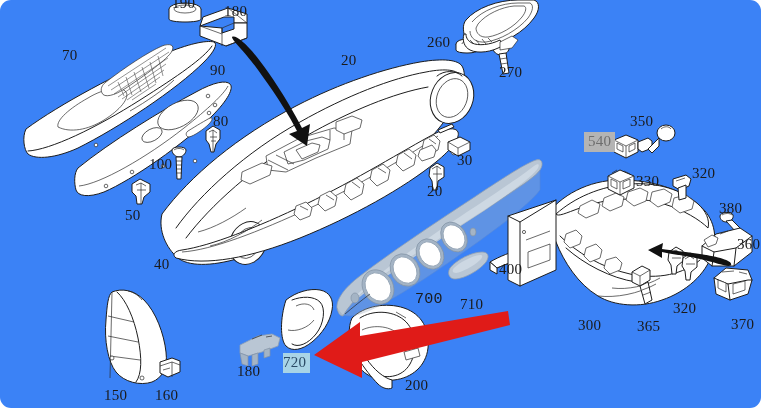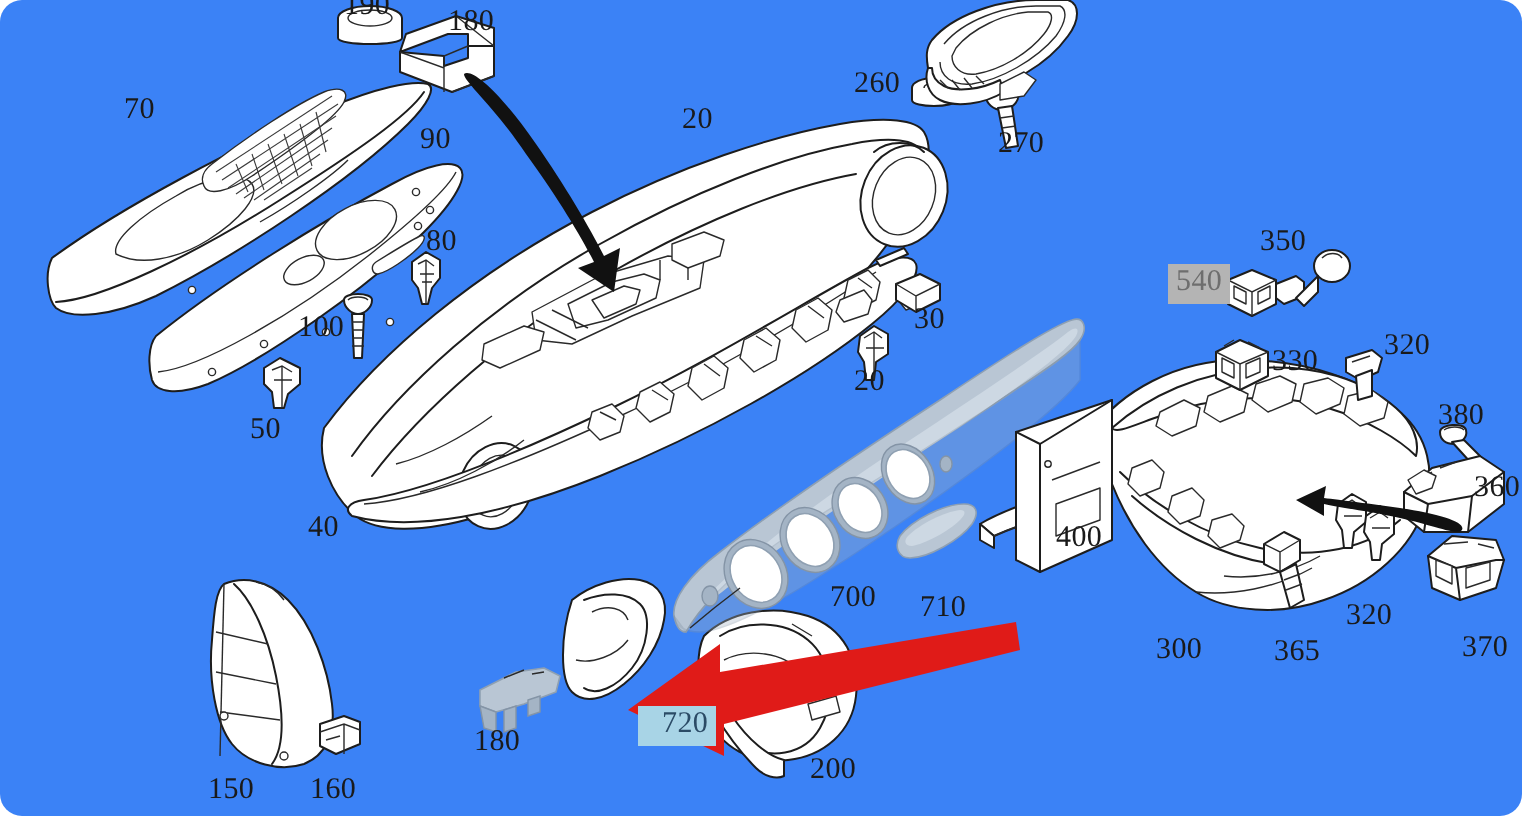--- a/index.html
+++ b/index.html
@@ -27,22 +27,21 @@
     font-family: "Liberation Serif", serif;
     font-size: 15px;
     color: #1a1a1a;
     white-space: nowrap;
     line-height: 1;
     letter-spacing: 0.2px;
   }
   .callout.hl-active {
     background: #a8d4e6;
     color: #2b4b66;
-    padding: 2px 4px 3px 12px;
-    margin-left: 36px;
+    padding: 2px 4px 3px 0;
   }
   .callout.hl-visited {
     background: #b4b4b4;
     color: #6e6e6e;
     padding: 2px 4px 3px 4px;
   }
 </style>
 </head>
 <body>
 
@@ -492,22 +491,22 @@
     <div class="callout" style="left:630px; top:114px;">350</div>
     <div class="callout hl-visited" style="left:584px; top:132px;">540</div>
     <div class="callout" style="left:457px; top:153px;text-align:center;">30</div>
     <div class="callout" style="left:427px; top:160px;margin-top:24px;">20</div>
     <div class="callout" style="left:636px; top:174px;">330</div>
     <div class="callout" style="left:692px; top:166px;">320</div>
     <div class="callout" style="left:719px; top:201px;">380</div>
     <div class="callout" style="left:125px; top:208px;">50</div>
     <div class="callout" style="left:737px; top:237px;">360</div>
     <div class="callout" style="left:154px; top:257px;">40</div>
-    <div class="callout" style="left:528px; top:262px;">400</div>
-    <div class="callout" style="left:415px; top:292px;">700</div>
+    <div class="callout" style="left:499px; top:262px;">400</div>
+    <div class="callout" style="left:415px; top:292px;font-family:Liberation Mono, monospace;">700</div>
     <div class="callout" style="left:460px; top:297px;">710</div>
     <div class="callout" style="left:673px; top:301px;">320</div>
     <div class="callout" style="left:578px; top:318px;">300</div>
     <div class="callout" style="left:637px; top:319px;">365</div>
     <div class="callout" style="left:731px; top:317px;">370</div>
     <div class="callout" style="left:237px; top:364px;">180</div>
     <div class="callout hl-active" style="left:283px; top:353px;">720</div>
     <div class="callout" style="left:391px; top:378px;padding-left:14px;">200</div>
     <div class="callout" style="left:104px; top:388px;">150</div>
     <div class="callout" style="left:155px; top:388px;">160</div>

